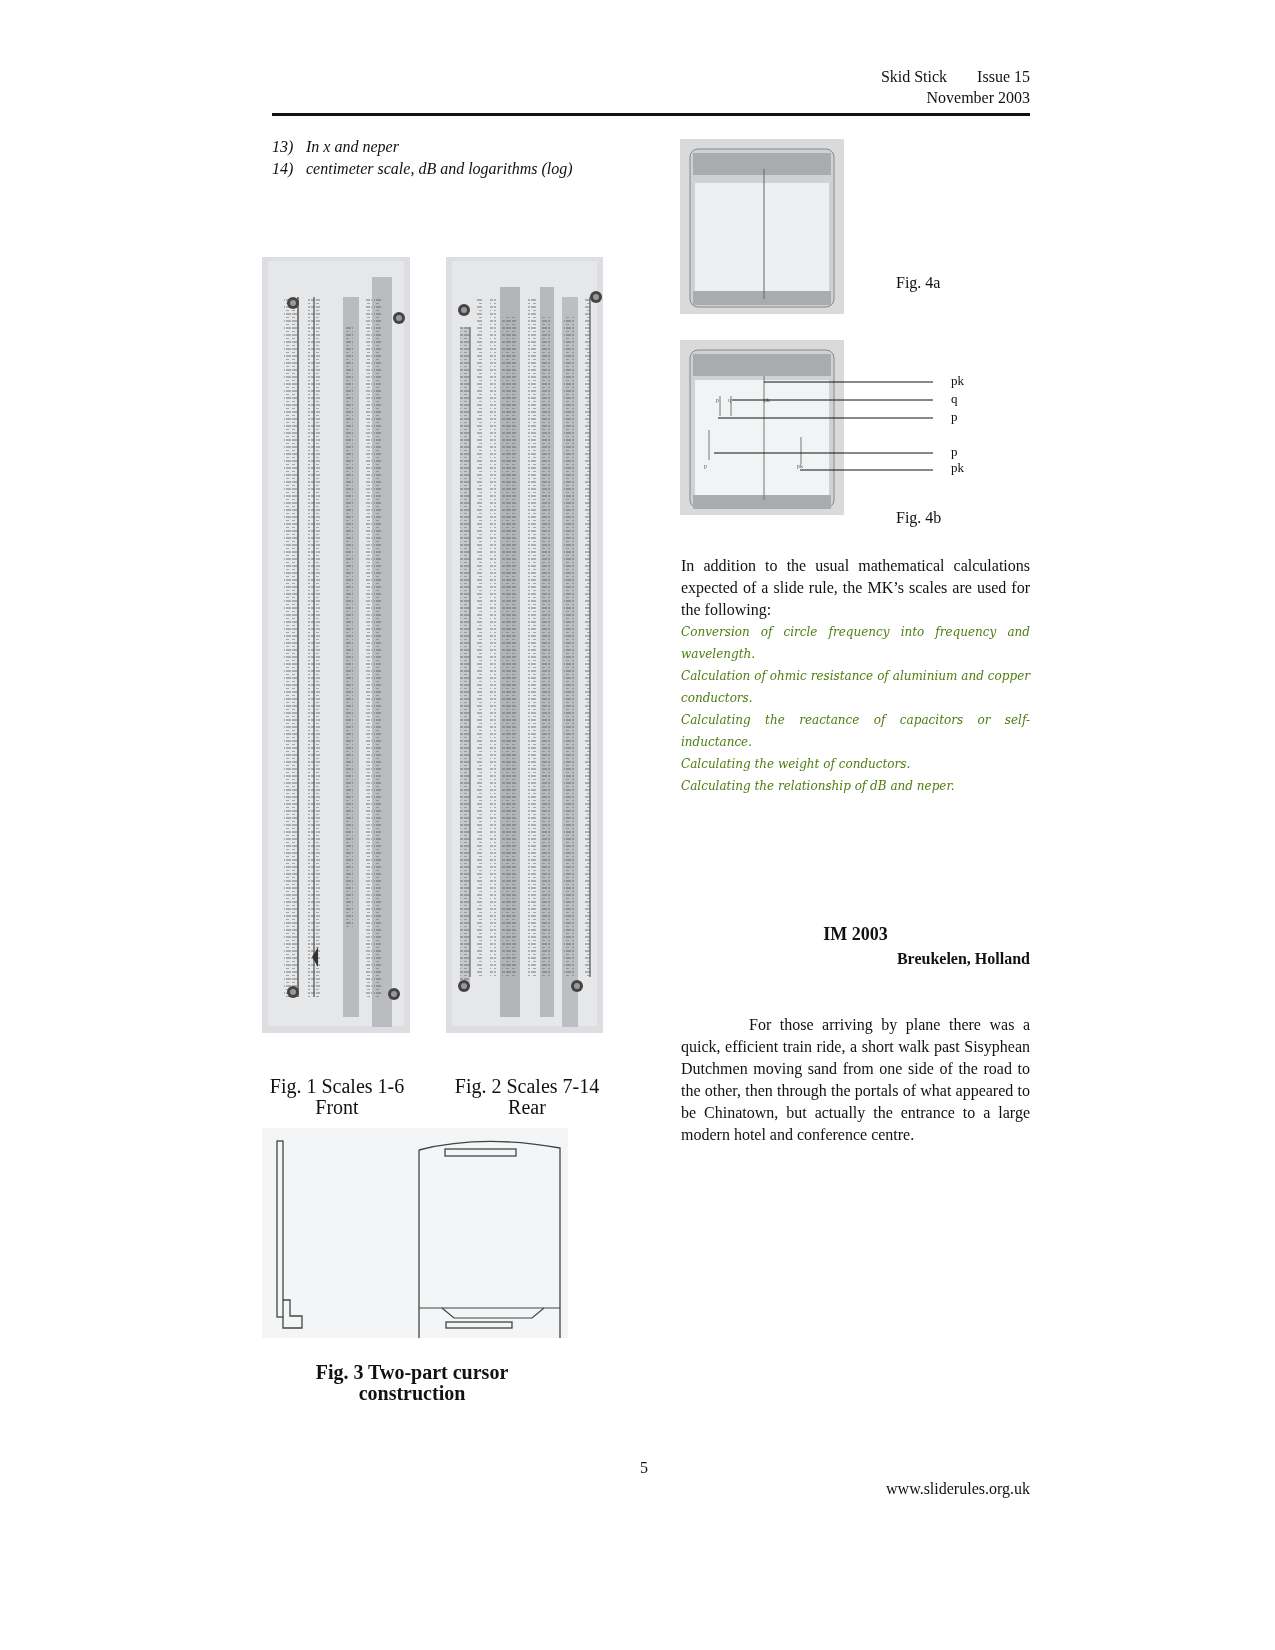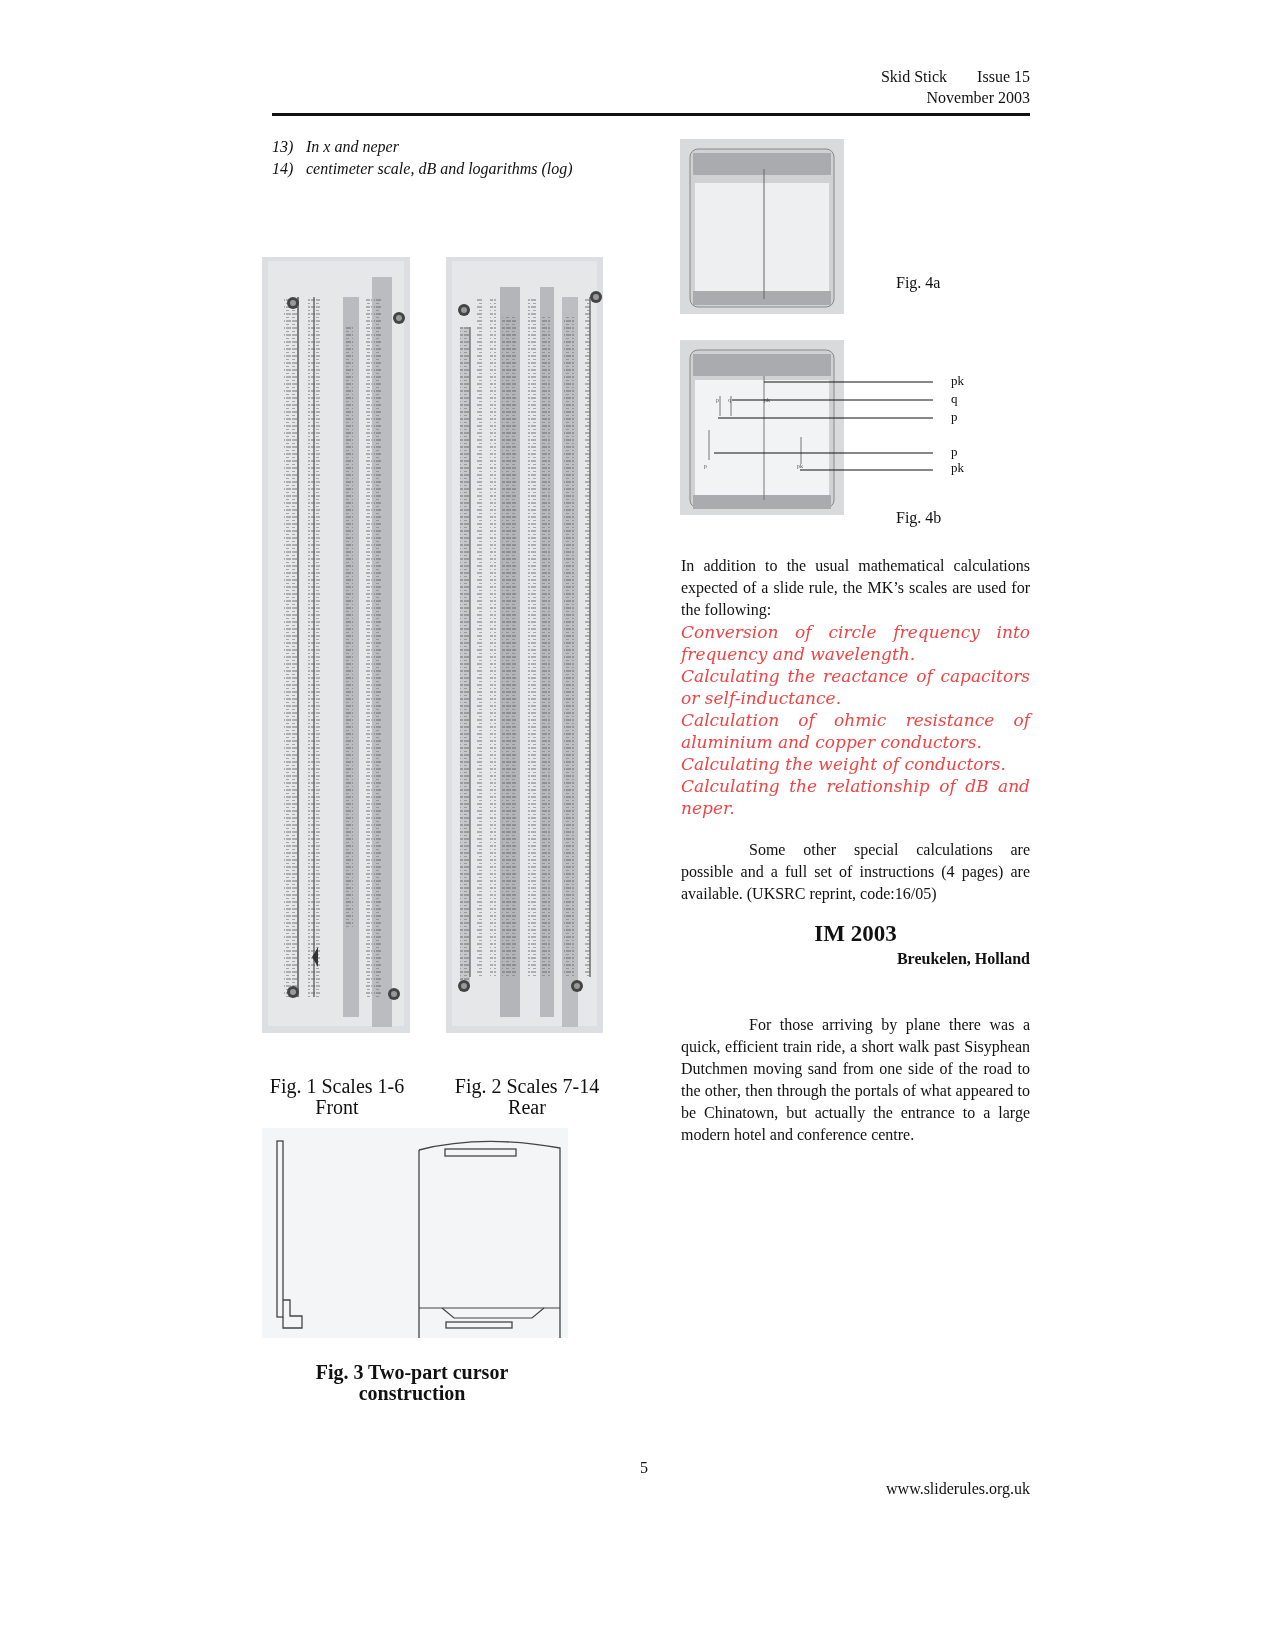--- a/index.html
+++ b/index.html
@@ -8,21 +8,21 @@
   .abs { position:absolute; }
   .hdr { right:245px; text-align:right; font-size:16px; line-height:21px; }
   .rule { left:272px; width:758px; top:113px; height:3px; background:#111; }
   .ilist { left:272px; top:136px; width:355px; font-style:italic; font-size:16px; line-height:22px; }
   .ilist .item { display:flex; }
   .ilist .num { width:34px; flex:none; }
   .photo { background:#d5d7da; }
   .scaleimg { overflow:hidden; }
   .cap { font-size:20px; text-align:center; line-height:21px; }
   .col { left:681px; width:349px; font-size:16px; line-height:22px; text-align:justify; }
-  .it { font-style:italic; font-family:"DejaVu Serif", serif; font-size:17px; color:#ef4444; text-align:justify; }
+  .it { font-style:italic; font-family:"DejaVu Serif", serif; font-size:12px; color:#4d7c0f; text-align:justify; }
   .indent { text-indent:68px; }
   .lab { font-size:13px; line-height:16px; }
 </style>
 </head>
 <body>
 
 <div class="abs hdr" style="top:66px;">
   <div>
     <span>Skid Stick</span>
     <span style="display:inline-block;width:22px;"></span>
@@ -170,28 +170,27 @@
 <div class="abs lab" style="left:951px;top:373px;">pk</div>
 <div class="abs lab" style="left:951px;top:391px;">q</div>
 <div class="abs lab" style="left:951px;top:409px;">p</div>
 <div class="abs lab" style="left:951px;top:444px;">p</div>
 <div class="abs lab" style="left:951px;top:460px;">pk</div>
 <div class="abs" style="left:896px;top:509px;font-size:16px;">Fig. 4b</div>
 
 <div class="abs col" style="top:555px;">
   <div>In addition to the usual mathematical calculations expected of a slide rule, the MK’s scales are used for the following:</div>
   <div class="it">Conversion of circle frequency into frequency and wavelength.</div>
+  <div class="it">Calculation of ohmic resistance of aluminium and copper conductors.</div>
   <div class="it">Calculating the reactance of capacitors or self-inductance.</div>
-  <div class="it">Calculation of ohmic resistance of aluminium and copper conductors.</div>
   <div class="it">Calculating the weight of conductors.</div>
   <div class="it">Calculating the relationship of dB and neper.</div>
-  <div class="indent" style="margin-top:20px;">Some other special calculations are possible and a full set of instructions (4 pages) are available.  (UKSRC reprint, code:16/05)</div>
 </div>
 
-<div class="abs" style="left:681px;top:919px;width:349px;text-align:center;font-weight:bold;font-size:23px;line-height:30px;">IM 2003</div>
+<div class="abs" style="left:681px;top:919px;width:349px;text-align:center;font-weight:bold;font-size:18px;line-height:30px;">IM 2003</div>
 <div class="abs" style="left:681px;top:950px;width:349px;text-align:right;font-weight:bold;font-size:16px;">Breukelen, Holland</div>
 
 <div class="abs col" style="top:1014px;">
   <div class="indent">For those arriving by plane there was a quick, efficient train ride, a short walk past Sisyphean Dutchmen moving sand from one side of the road to the other, then through the portals of what appeared to be Chinatown, but actually the entrance to a large modern hotel and conference centre.</div>
 </div>
 
 <div class="abs" style="left:640px;top:1459px;font-size:16px;">5</div>
 <div class="abs" style="right:245px;top:1480px;font-size:16px;">www.sliderules.org.uk</div>
 
 </body></html>

